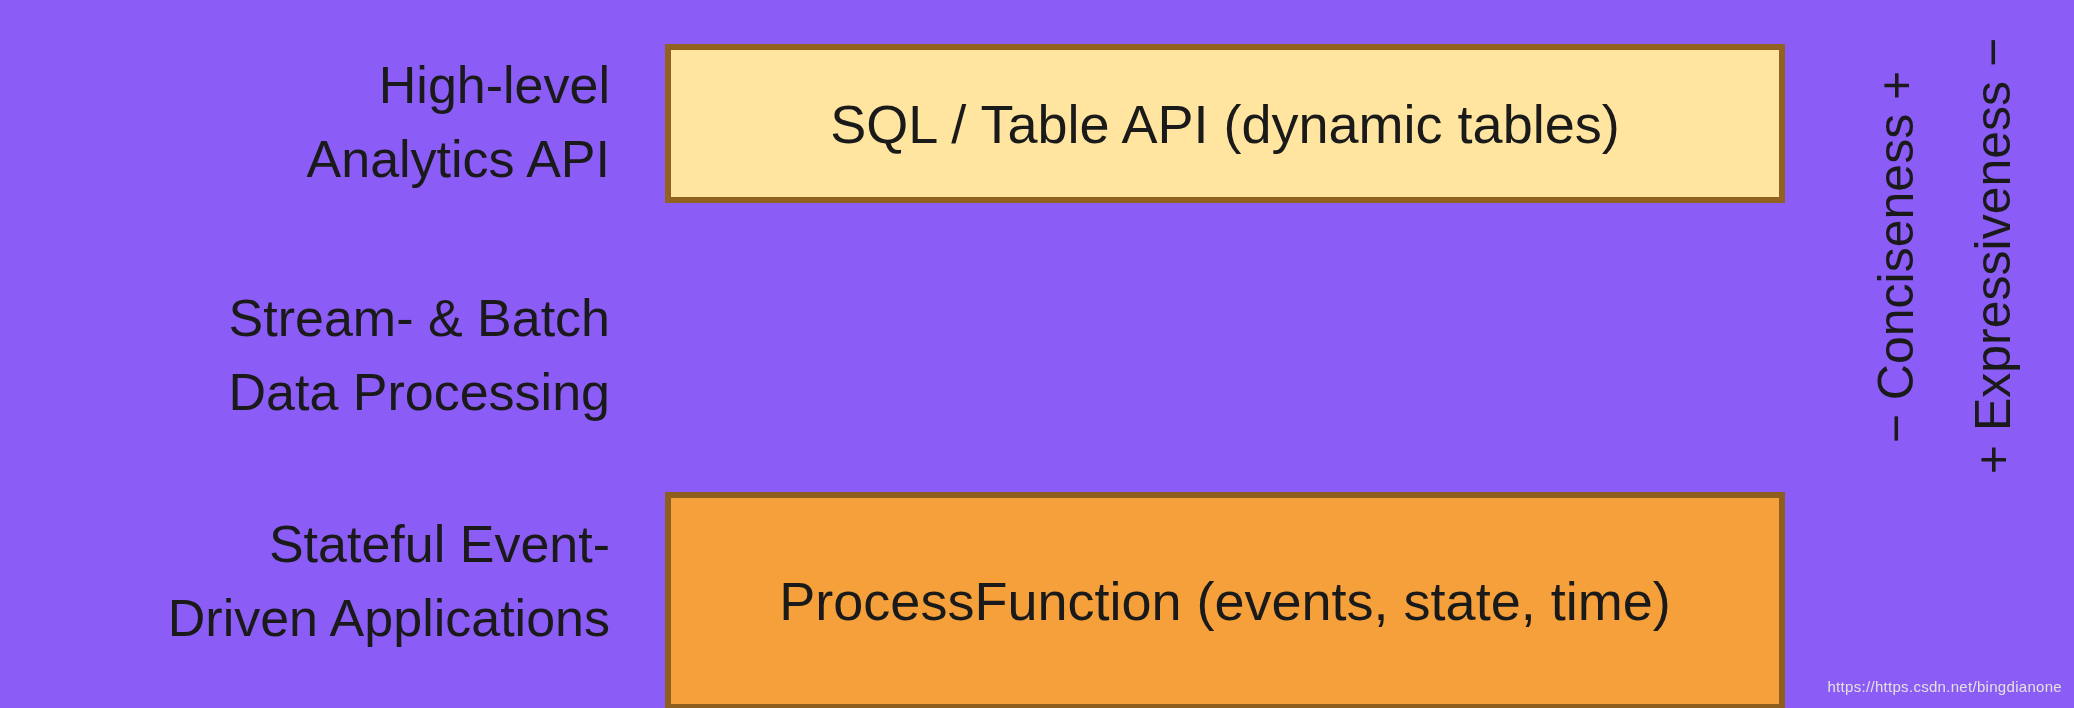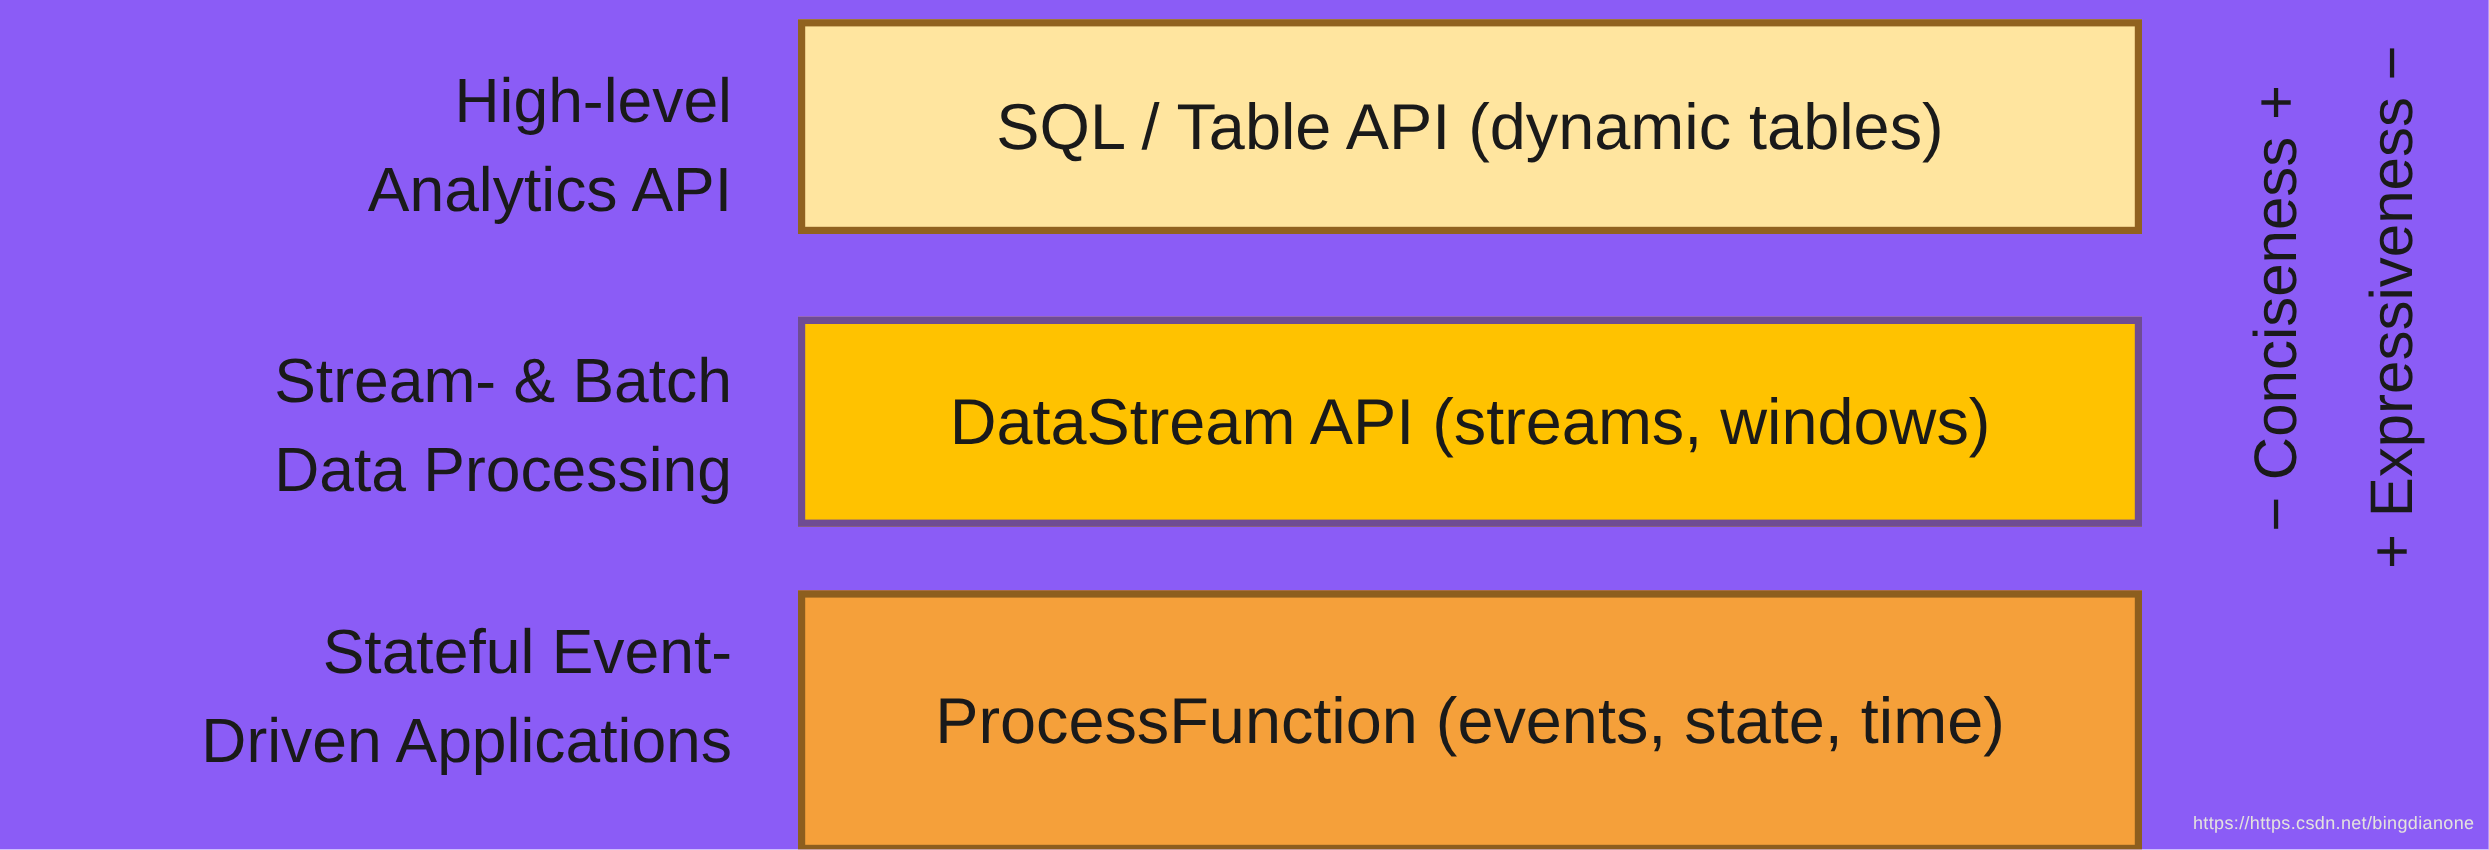--- a/index.html
+++ b/index.html
@@ -41,21 +41,21 @@
     box-sizing: border-box;
     border: 6px solid #000;
     display: flex;
     align-items: center;
     justify-content: center;
     font-size: 54px;
     font-weight: 300;
     letter-spacing: 0px;
     white-space: nowrap;
   }
-  .api-box.b1 { top: 16px;  height: 179px; }
+  .api-box.b1 { top: 44px;  height: 159px; }
   .api-box.b2 { top: 264px; height: 175px; }
   .api-box.b3 { top: 492px; height: 218px; }
 
   
   .vaxis {
     position: absolute;
     white-space: pre;
     font-size: 50px;
     font-weight: 300;
     transform: translate(-50%, -50%) rotate(-90deg);
@@ -89,23 +89,20 @@
     <div>Data Processing</div>
   </div>
   <div class="layer-label l3">
     <div>Stateful Event-</div>
     <div>Driven Applications</div>
   </div>
 
   <div class="api-box b1" style="background: rgb(255, 229, 159); border-color: rgb(145, 98, 31);">
     <span>SQL / Table API (dynamic tables)</span>
   </div>
-  <div class="api-box b2" style="background: rgb(255, 194, 0); border-color: rgb(111, 76, 147);">
-    <span>DataStream API (streams, windows)</span>
-  </div>
   <div class="api-box b3" style="background: rgb(245, 160, 58); border-color: rgb(141, 94, 30);">
     <span>ProcessFunction (events, state, time)</span>
   </div>
 
   <div class="vaxis conciseness">− Conciseness +</div>
   <div class="vaxis expressiveness">+ Expressiveness −</div>
 
   <div class="watermark" style="color: rgb(228, 226, 222);">https://https.csdn.net/bingdianone</div>
 
 </div>

